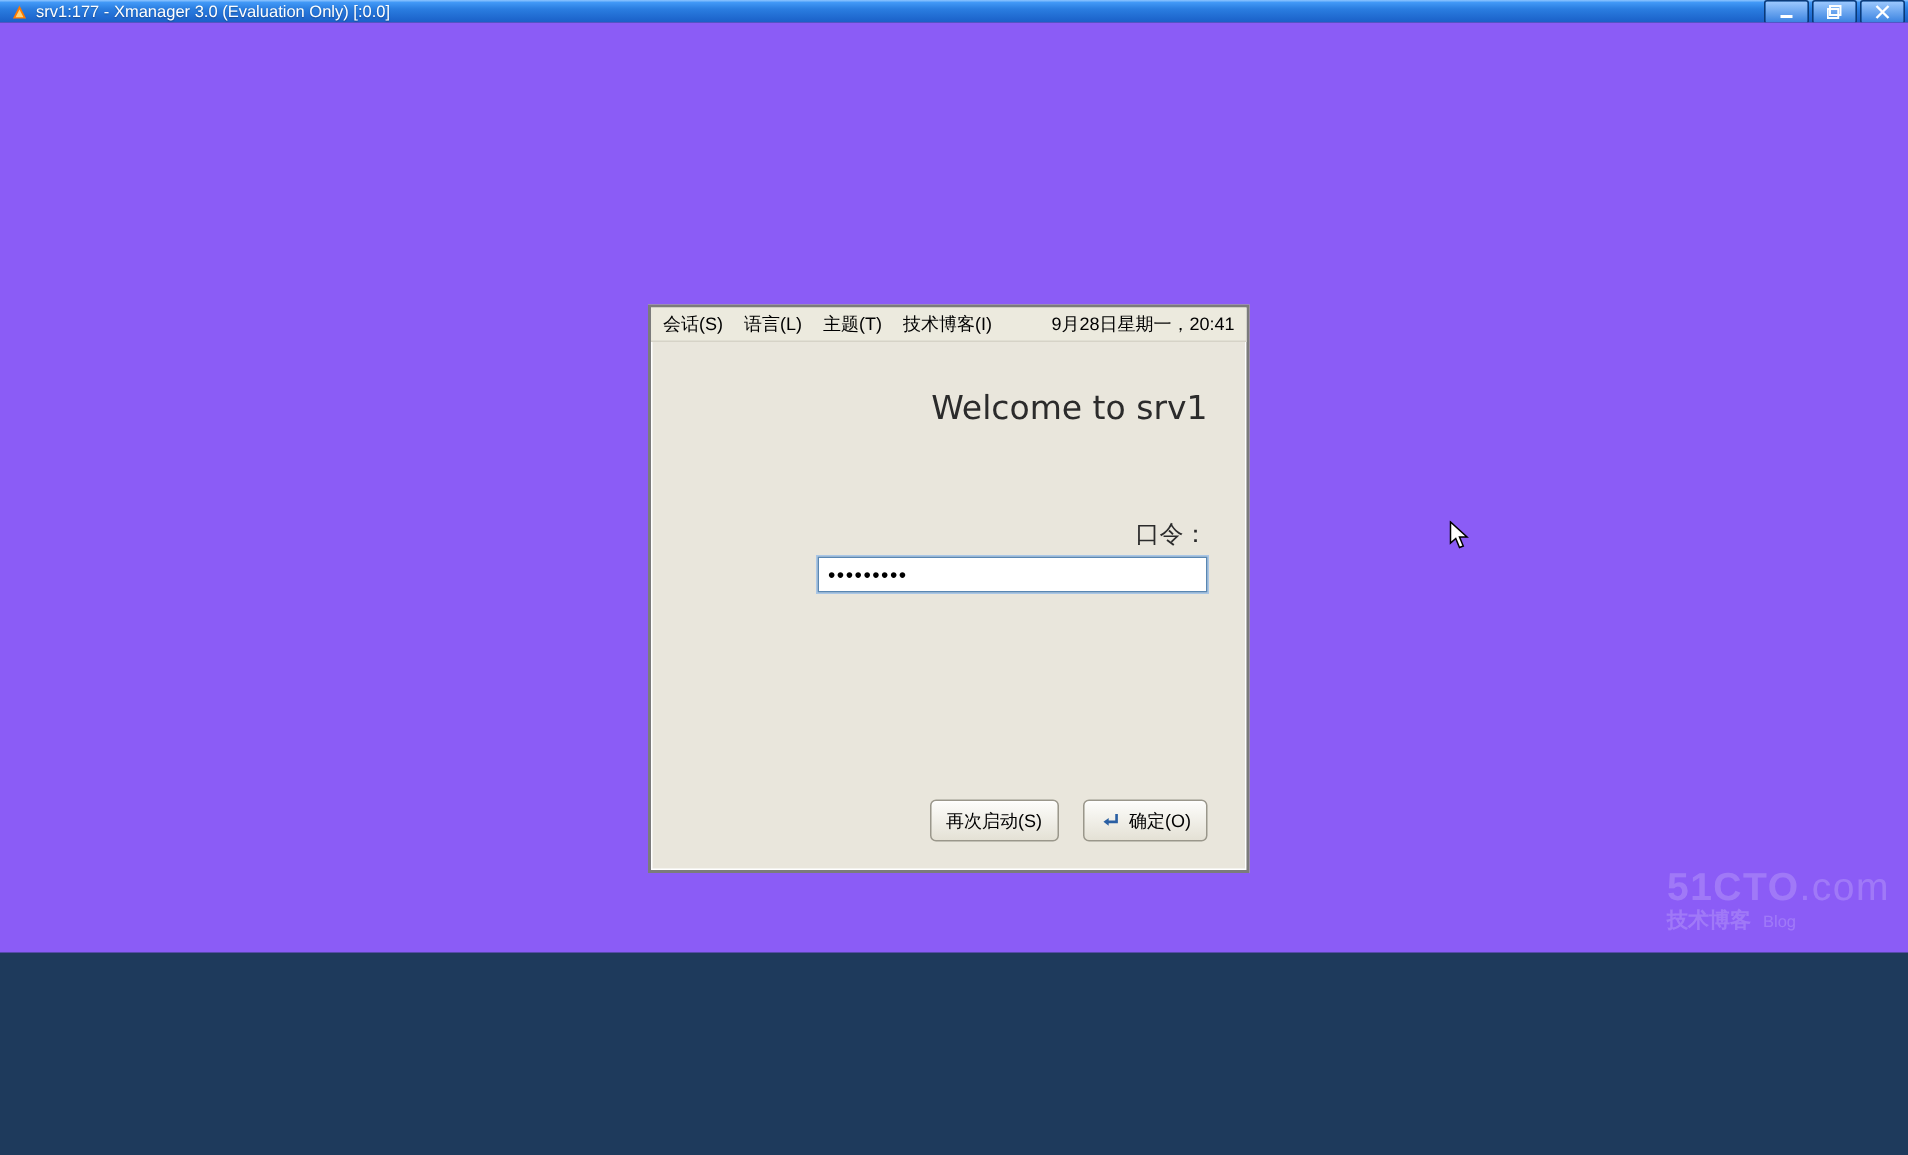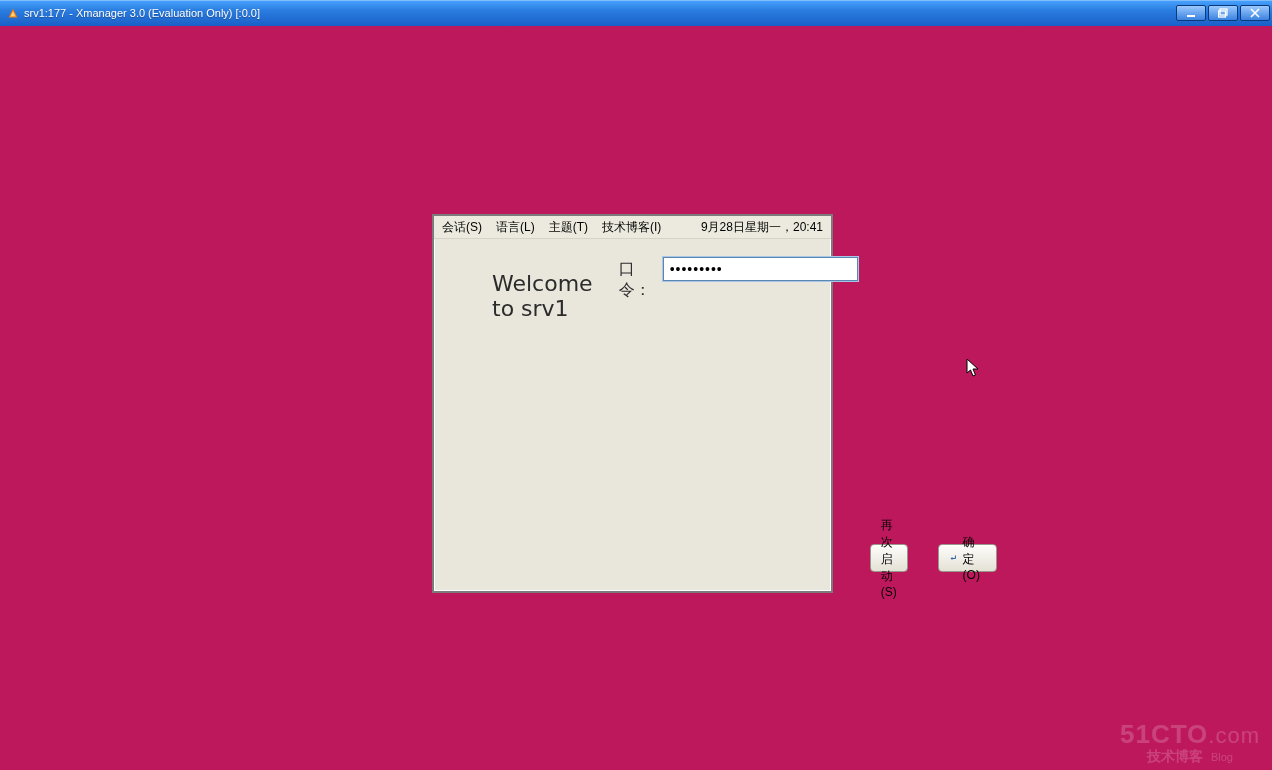--- a/index.html
+++ b/index.html
@@ -1,67 +1,67 @@
 <!DOCTYPE html>
 <html><head>
 <meta charset="utf-8">
 <style>
   html,body{margin:0;padding:0;width:1272px;height:770px;overflow:hidden;font-family:"Microsoft YaHei",SimSun,Arial,sans-serif;}
   body{background:#1e3a5c;}
 
-  .titlebar{height:26px;background:linear-gradient(to bottom,#4aa3ff 0%,#2a7de0 40%,#1a5fc7 100%);
+  .titlebar{height:15px;background:linear-gradient(to bottom,#4aa3ff 0%,#2a7de0 40%,#1a5fc7 100%);
             display:flex;align-items:center;color:#fff;font-size:11px;padding:0 2px;
             box-shadow:inset 0 1px 0 rgba(255,255,255,.3);}
   .titlebar .app-icon{width:14px;height:14px;margin:0 4px;}
   .titlebar .title{flex:0 0 auto;text-shadow:0 1px 1px rgba(0,0,0,.3);}
   .titlebar .spacer{flex:1;}
   .winbtn{width:28px;height:14px;margin-left:2px;border:1px solid #0b3a78;
           background:linear-gradient(to bottom,#9cc9ff,#3a82e0);border-radius:2px;
           display:flex;align-items:center;justify-content:center;cursor:default;}
   .winbtn.close{background:linear-gradient(to bottom,#9cc9ff,#3a82e0);}
   .winbtn svg{width:10px;height:10px;}
 
-  .desktop{position:relative;width:1272px;height:752px;background:#be185d;}
+  .desktop{position:relative;width:1272px;height:620px;background:#8b5cf6;}
 
   .login-box{position:absolute;left:432px;top:188px;width:397px;height:375px;
              background:#e9e6dc;border:2px solid #7b7b7b;box-shadow:0 0 0 1px #fff inset;}
   .menubar{height:22px;background:#eceade;display:flex;align-items:center;
            font-size:12px;color:#000;padding:0 8px;gap:14px;border-bottom:1px solid #d6d3c7;}
   .menubar .menuitem{cursor:default;white-space:nowrap;}
   .menubar .menu-spacer{flex:1;}
   .menubar .datetime{white-space:nowrap;}
 
   .login-inner{padding:18px 26px 14px 26px;height:calc(100% - 22px);box-sizing:border-box;
-               display:flex;flex-direction:row;}
+               display:flex;flex-direction:column;align-items:flex-end;}
   .welcome{font-family:"DejaVu Sans",Arial,sans-serif;font-size:22px;color:#2b2b2b;margin:14px 0 48px 32px;}
 
   .hr{height:1px;background:#bcb9ad;margin:0 6px 10px 6px;}
 
   .field-label{font-size:16px;color:#2b2b2b;margin:2px 0 4px 14px;}
   .pw-input{width:246px;height:22px;margin-left:12px;border:1px solid #5a87b2;
             background:#fff;padding:0 6px;font-size:14px;letter-spacing:1px;color:#000;
             box-shadow:0 0 0 1px #a9c6e6;}
 
   .hr2{height:1px;background:#bcb9ad;margin:14px 6px 0 6px;}
 
-  .btn-row{margin-top:auto;display:flex;justify-content:center;gap:30px;padding-bottom:6px;}
+  .btn-row{margin-top:auto;display:flex;justify-content:center;gap:16px;padding-bottom:6px;}
   .btn{height:26px;padding:0 10px;border:1px solid #9a978b;border-radius:4px;
        background:linear-gradient(to bottom,#fdfdfb,#e4e1d5);font-size:12px;color:#000;
        display:flex;align-items:center;gap:6px;cursor:default;
        box-shadow:0 1px 0 rgba(255,255,255,.7) inset;}
   .btn .ok-icon{width:14px;height:14px;}
 
   .cursor{position:absolute;left:966px;top:332px;pointer-events:none;}
   .cursor svg{width:14px;height:20px;}
 
   .watermark{position:absolute;right:12px;bottom:12px;text-align:left;opacity:.18;color:#fff;
              font-family:Arial,sans-serif;pointer-events:none;}
   .watermark .line1{font-size:26px;font-weight:bold;letter-spacing:1px;}
-  .watermark .line1 .dotcom{font-weight:normal;font-size:22px;text-align:right;}
-  .watermark .line2{font-size:14px;font-weight:bold;margin-top:-2px;margin-left:27px;}
+  .watermark .line1 .dotcom{font-weight:normal;font-size:26px;text-align:right;}
+  .watermark .line2{font-size:14px;font-weight:bold;margin-top:-2px;}
   .watermark .line2 .blog{font-weight:normal;font-size:11px;margin-left:8px;}
 </style>
 </head>
 <body>
 
 <div class="titlebar">
   <span class="app-icon">
     <svg viewBox="0 0 16 16">
         <path fill="#ff7a00" d="M3 13 L8 3 L13 13 Z"></path>
         <path fill="#ffd27a" d="M5 12 L8 6 L11 12 Z"></path>

